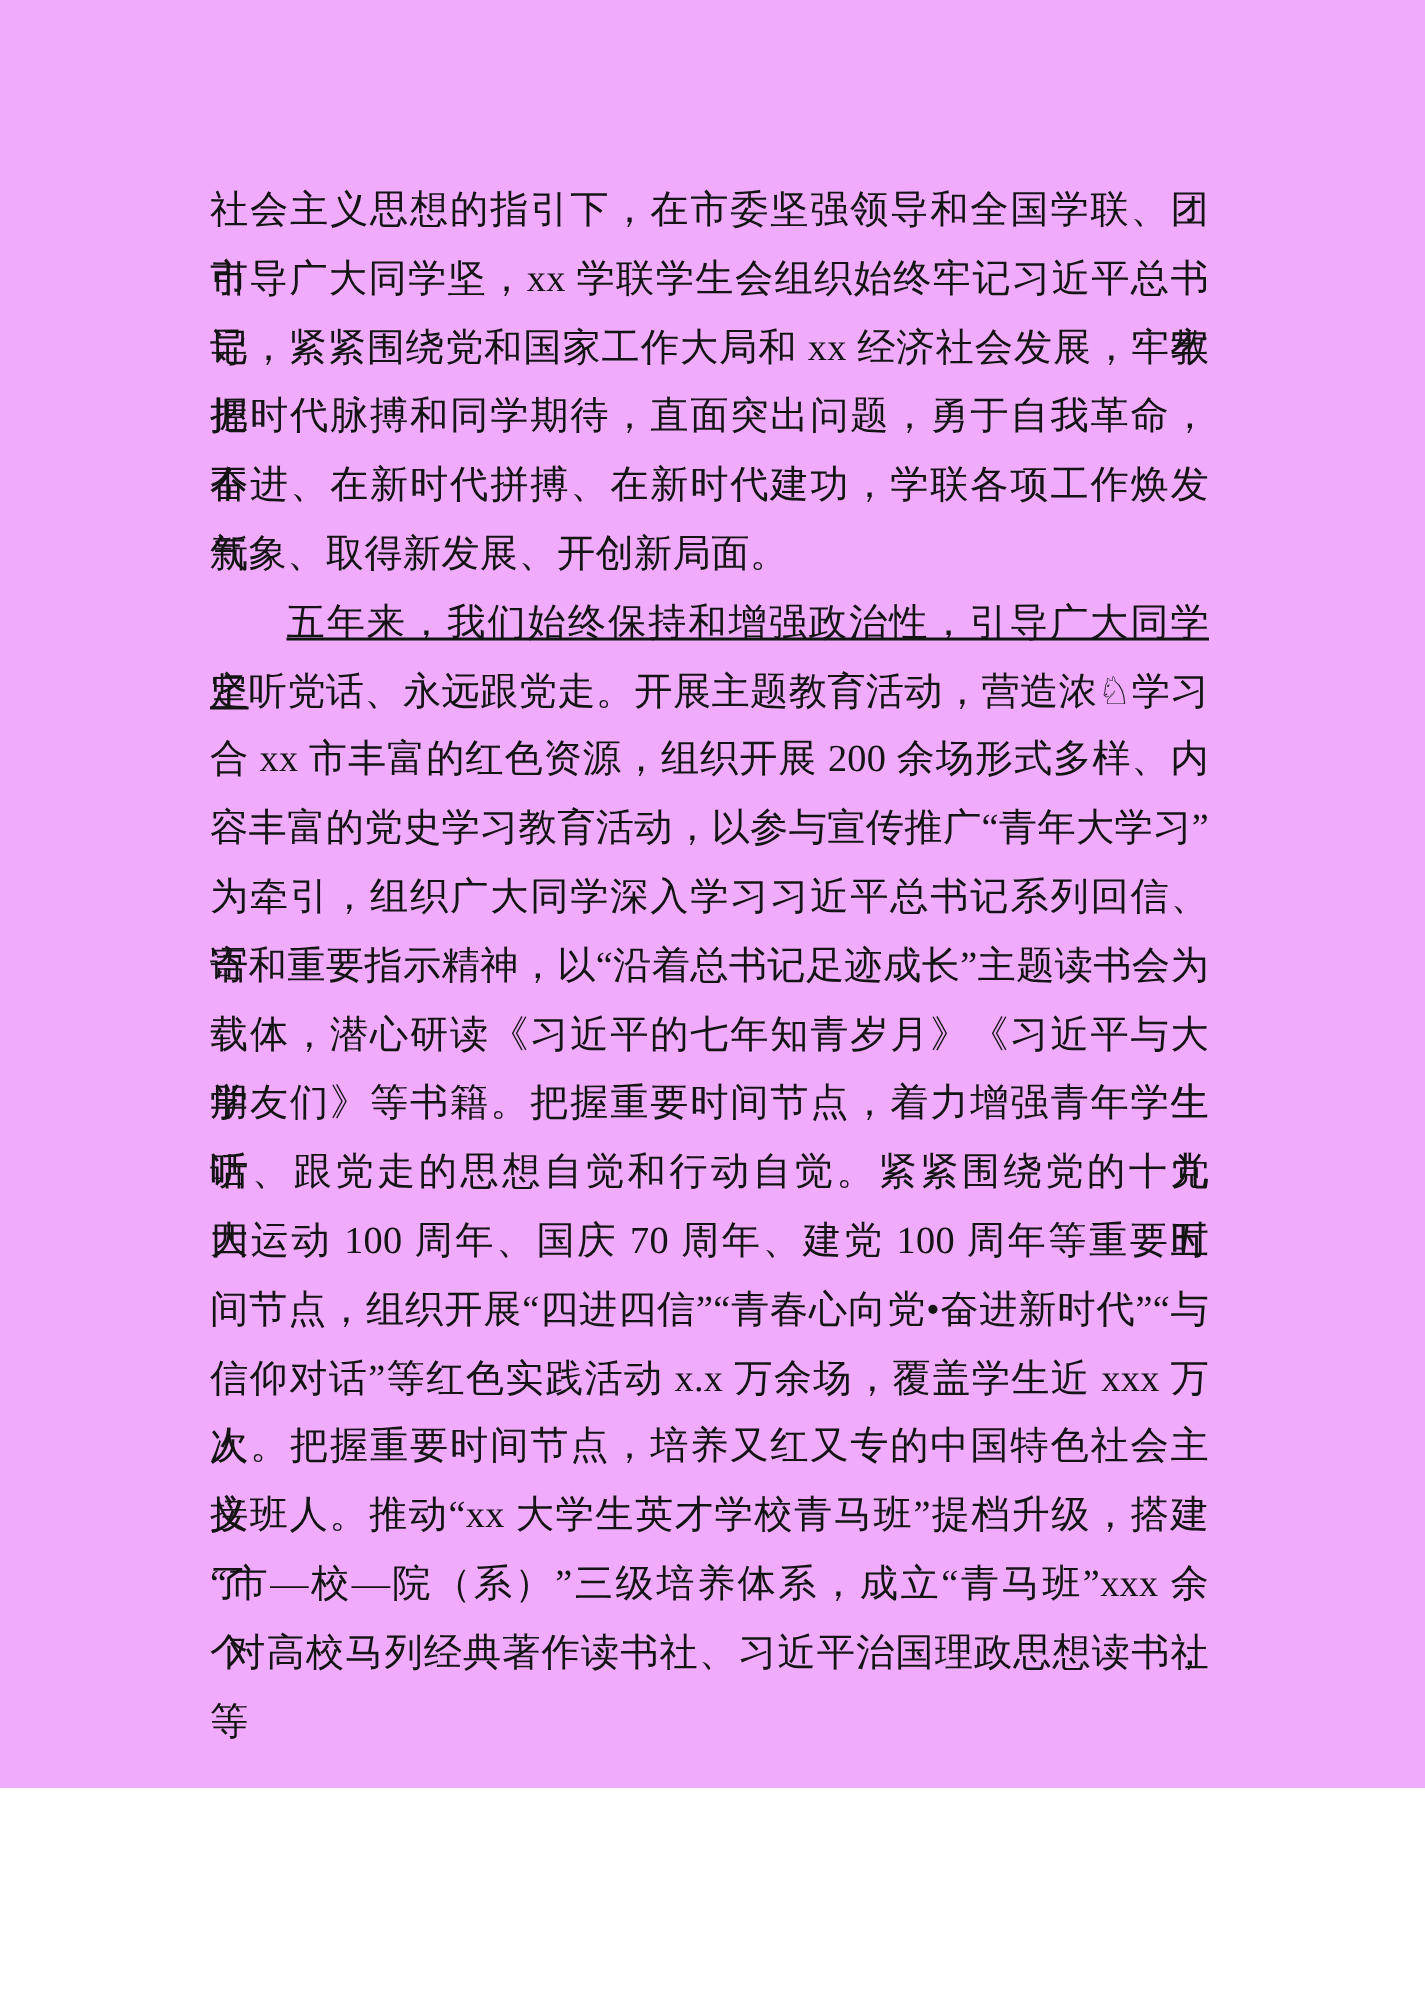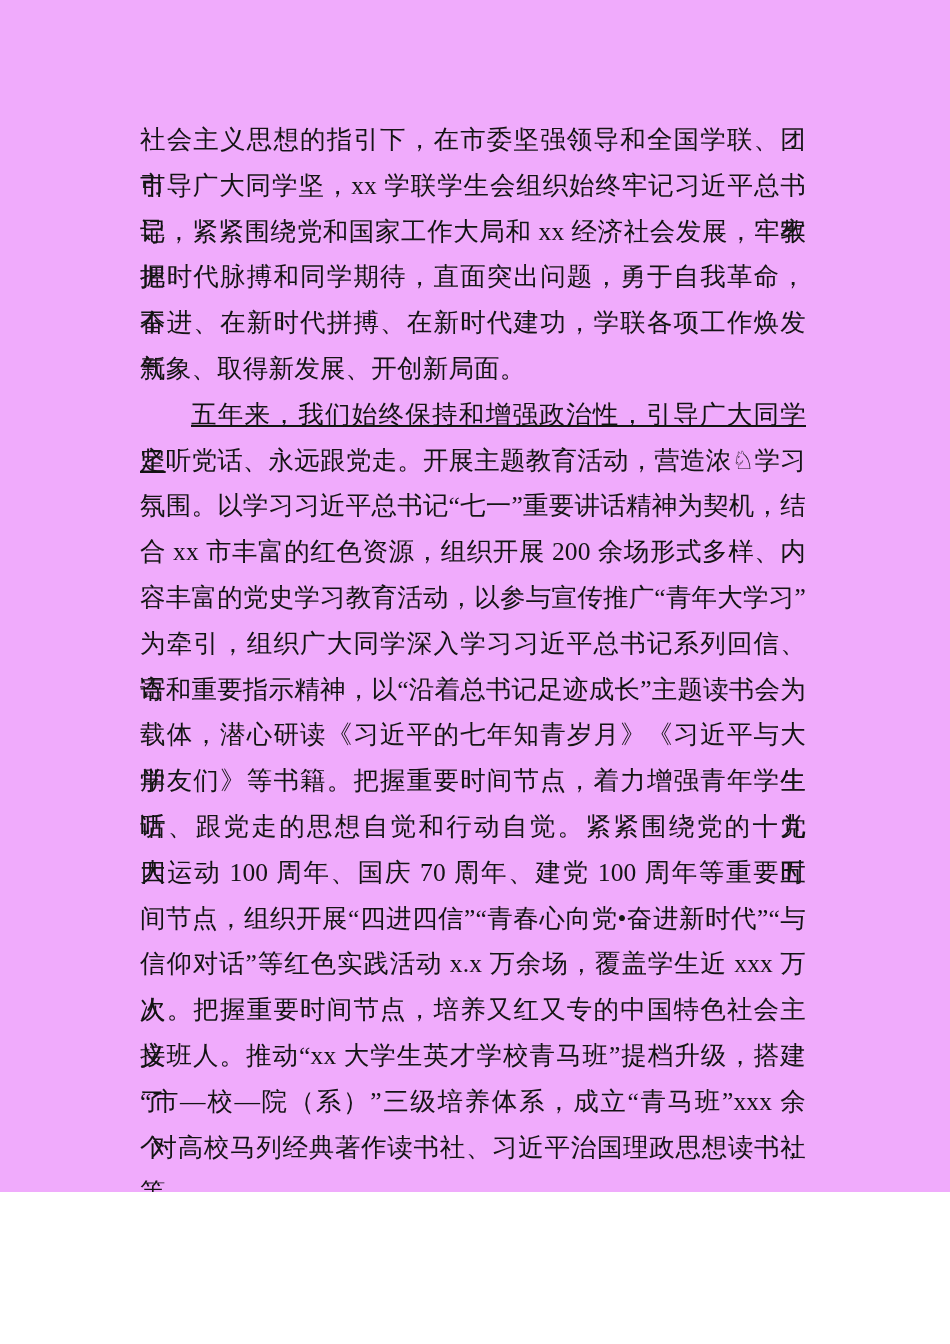--- a/index.html
+++ b/index.html
@@ -46,21 +46,20 @@
 <div class="page">
   <div class="textblock">
     <div class="line j">社会主义思想的指引下，在市委坚强领导和全国学联、团市</div>
     <div class="line j">引导广大同学坚，xx 学联学生会组织始终牢记习近平总书记教</div>
     <div class="line j">导，紧紧围绕党和国家工作大局和 xx 经济社会发展，牢牢把</div>
     <div class="line j">握时代脉搏和同学期待，直面突出问题，勇于自我革命，不</div>
     <div class="line j">奋进、在新时代拼搏、在新时代建功，学联各项工作焕发新</div>
     <div class="line">气象、取得新发展、开创新局面。</div>
     <div class="line j indent">五年来，我们始终保持和增强政治性，引导广大同学坚</div>
     <div class="line j">定听党话、永远跟党走。开展主题教育活动，营造浓♘学习</div>
-    <div class="line j">氛围。以学习习近平总书记“七一”重要讲话精神为契机，结</div>
     <div class="line j">合 xx 市丰富的红色资源，组织开展 200 余场形式多样、内</div>
     <div class="line j">容丰富的党史学习教育活动，以参与宣传推广“青年大学习”</div>
     <div class="line j">为牵引，组织广大同学深入学习习近平总书记系列回信、寄</div>
     <div class="line j">语和重要指示精神，以“沿着总书记足迹成长”主题读书会为</div>
     <div class="line j">载体，潜心研读《习近平的七年知青岁月》《习近平与大学生</div>
     <div class="line j">朋友们》等书籍。把握重要时间节点，着力增强青年学生听党</div>
     <div class="line j">话、跟党走的思想自觉和行动自觉。紧紧围绕党的十九大、五</div>
     <div class="line j">四运动 100 周年、国庆 70 周年、建党 100 周年等重要时</div>
     <div class="line j">间节点，组织开展“四进四信”“青春心向党•奋进新时代”“与</div>
     <div class="line j">信仰对话”等红色实践活动 x.x 万余场，覆盖学生近 xxx 万人</div>

